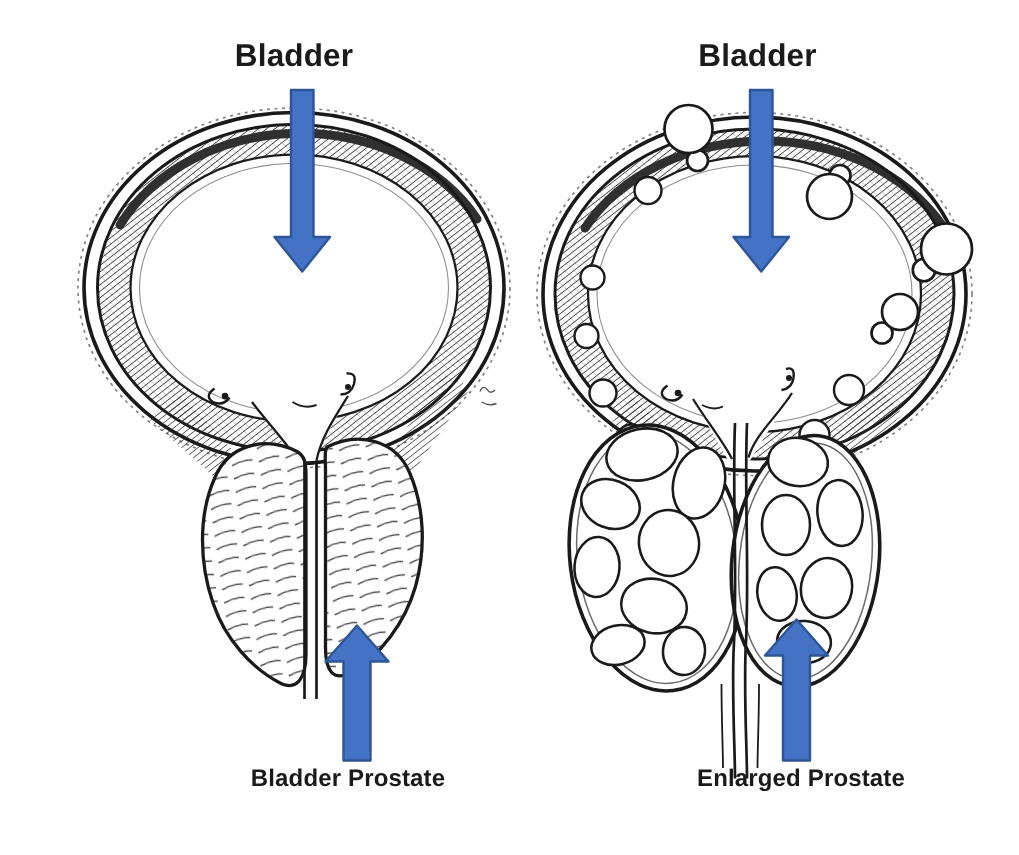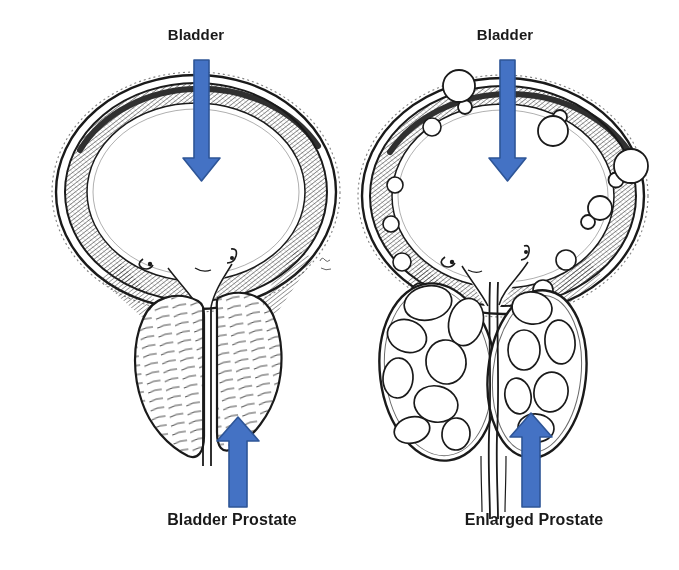--- a/index.html
+++ b/index.html
@@ -15,21 +15,21 @@
   }
   .illustration{position:absolute;left:0;top:0;}
   .label{
     position:absolute;
     transform:translateX(-50%);
     color:var(--ink,#1a1a1a);
     font-weight:600;
     white-space:nowrap;
     letter-spacing:.1px;
   }
-  .label.top{font-size:15px;}
+  .label.top{font-size:21px;}
   .label.bottom{font-size:16px;}
   
   .ink{stroke:var(--ink,#1a1a1a);}
   .fuzz{stroke:#555;}
   .arrow{
     fill:var(--arrow-fill,#4472C4);
     stroke:var(--arrow-stroke,#2E5597);
     stroke-width:1.6;
     stroke-linejoin:round;
   }

